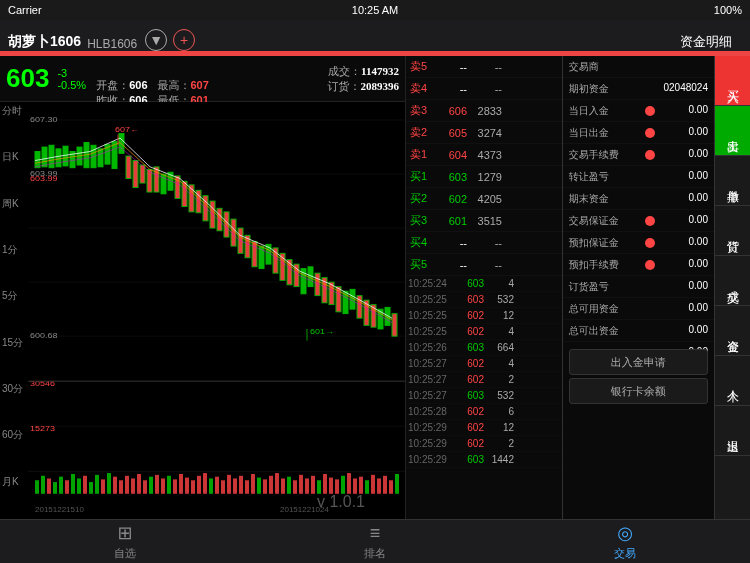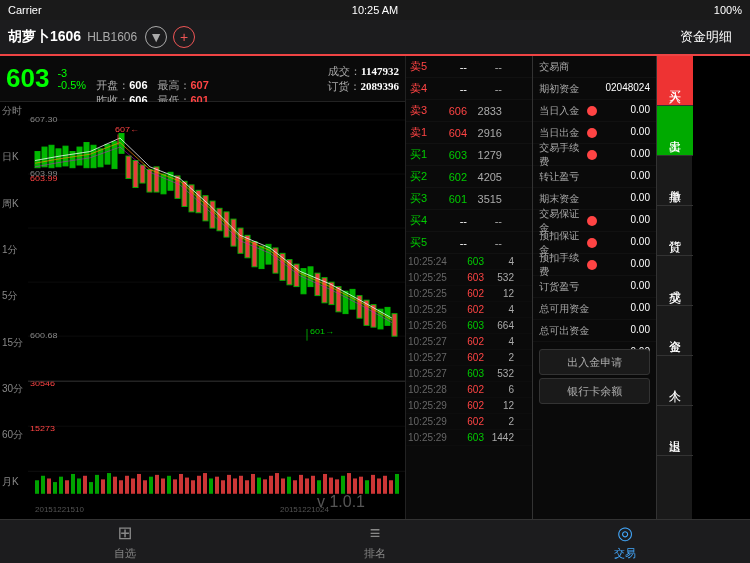--- a/index.html
+++ b/index.html
@@ -24,23 +24,23 @@
       font-size: 11px;
       color: #fff;
     }
     #status-bar .center { position: absolute; left: 50%; transform: translateX(-50%); }
 
     
     #top-bar {
       height: 36px;
       background: #1c1c1e;
       display: flex;
-      align-items: center;
+      align-items: flex-end;
       padding: 0 8px;
-      border-bottom: 2px solid #ef4444;
+      border-bottom: 5px solid #ef4444;
     }
     #top-bar .symbol-name {
       color: #fff;
       font-size: 14px;
       font-weight: bold;
       margin-right: 6px;
     }
     #top-bar .symbol-code {
       color: #aaa;
       font-size: 12px;
@@ -112,21 +112,21 @@
 
     
     #chart-canvas {
       flex: 1;
       position: relative;
       overflow: hidden;
     }
 
     
     #right-panel {
-      width: 287px;
+      width: 345px;
       display: flex;
     }
 
     
     #order-book {
       width: 175px;
       background: #0a0a0a;
       border-left: 1px solid #222;
       display: flex;
       flex-direction: column;
@@ -503,23 +503,28 @@
           <span class="ob-label">卖4</span>
           <span class="ob-price">--</span>
           <span class="ob-vol">--</span>
         </div>
         <div class="ob-row">
           <span class="ob-label">卖3</span>
           <span class="ob-price red">606</span>
           <span class="ob-vol">2833</span>
         </div>
         <div class="ob-row">
+          <span class="ob-label">卖2</span>
+          <span class="ob-price red">605</span>
+          <span class="ob-vol">3274</span>
+        </div>
+        <div class="ob-row">
           <span class="ob-label">卖1</span>
           <span class="ob-price red">604</span>
-          <span class="ob-vol">2916</span>
+          <span class="ob-vol">4373</span>
         </div>
       </div>
 
       <div id="buy-orders">
         <div class="ob-row">
           <span class="ob-label buy">买1</span>
           <span class="ob-price green">603</span>
           <span class="ob-vol">1279</span>
         </div>
         <div class="ob-row">

